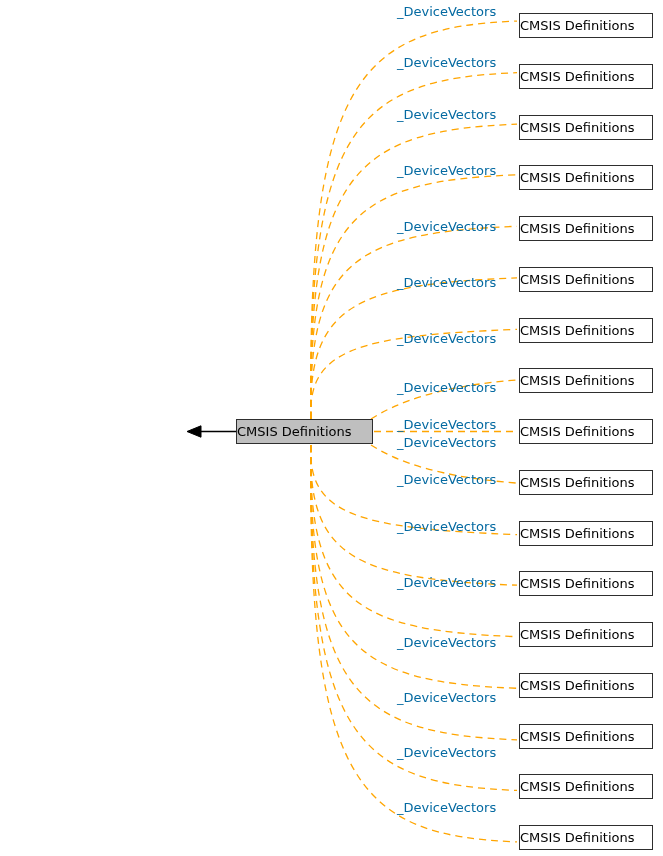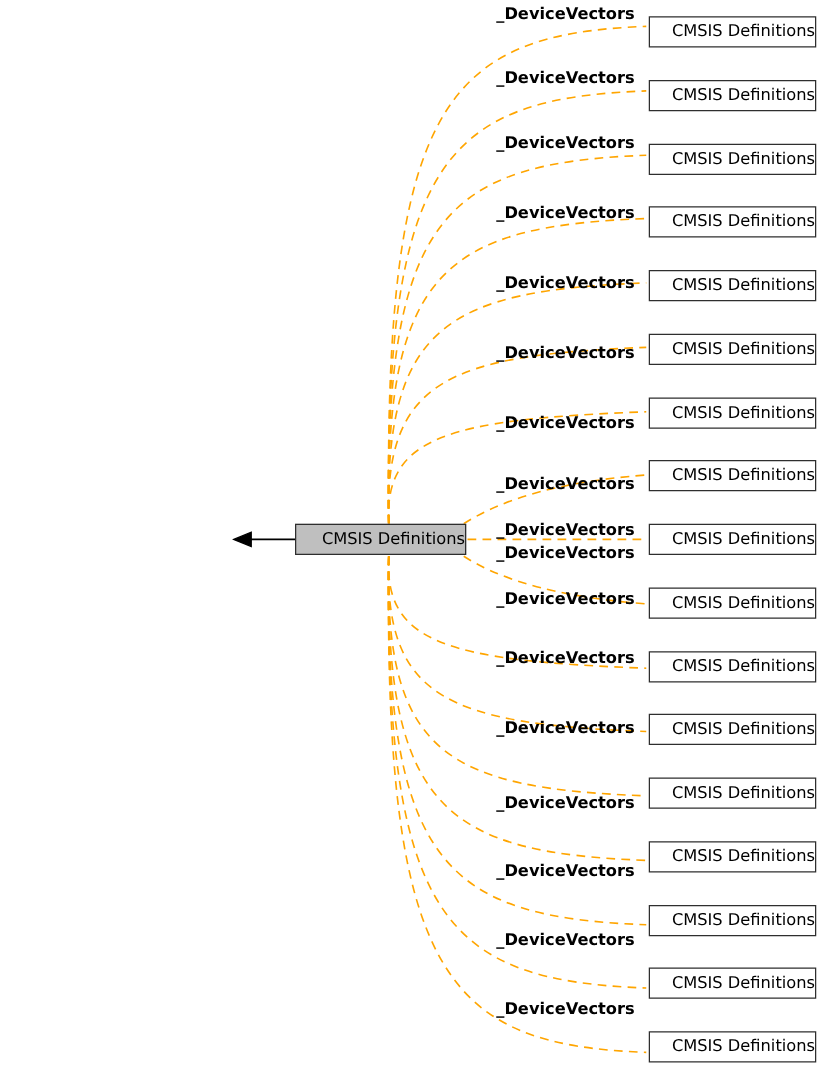--- a/index.html
+++ b/index.html
@@ -18,34 +18,33 @@
     left: 0; top: 0;
     width: 663px; height: 856px;
   }
   .node {
     position: absolute;
     box-sizing: border-box;
     border: 1px solid #2e2e2e;
     background: #ffffff;
     display: flex;
     align-items: center;
-    justify-content: flex-end;
+    justify-content: flex-start;
     white-space: nowrap;
     cursor: pointer;
   }
   .node.current {
     background: #bfbfbf;
     cursor: default;
   }
   .edge-label {
     position: absolute;
     white-space: nowrap;
-    color: #000000;
+    color: #0369a1;
     line-height: 15px;
-    font-weight: bold;
   }
 </style>
 </head>
 <body>
 
 <div class="canvas">
   <svg class="edges-layer" viewBox="0 0 663 856" xmlns="http://www.w3.org/2000/svg">
       <path d="M 311 419 C 307 80.8 358 27.1 517 21.1" fill="none" stroke="#ffa500" stroke-width="1.3" stroke-dasharray="7 5"></path>
       <path d="M 311 419 C 307 125.7 358 78.7 517 72.7" fill="none" stroke="#ffa500" stroke-width="1.3" stroke-dasharray="7 5"></path>
       <path d="M 311 419 C 307 170.5 358 130.2 517 124.2" fill="none" stroke="#ffa500" stroke-width="1.3" stroke-dasharray="7 5"></path>

